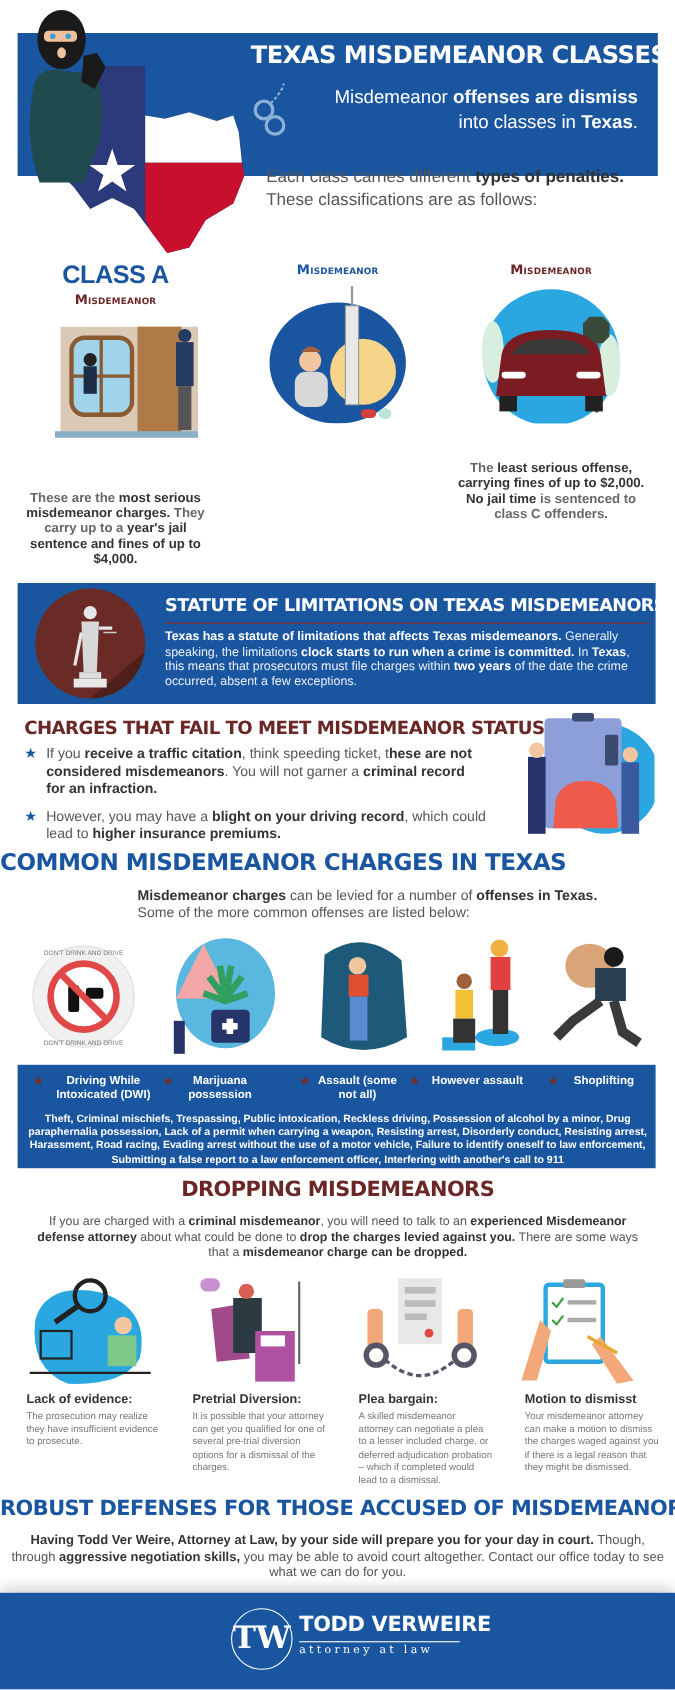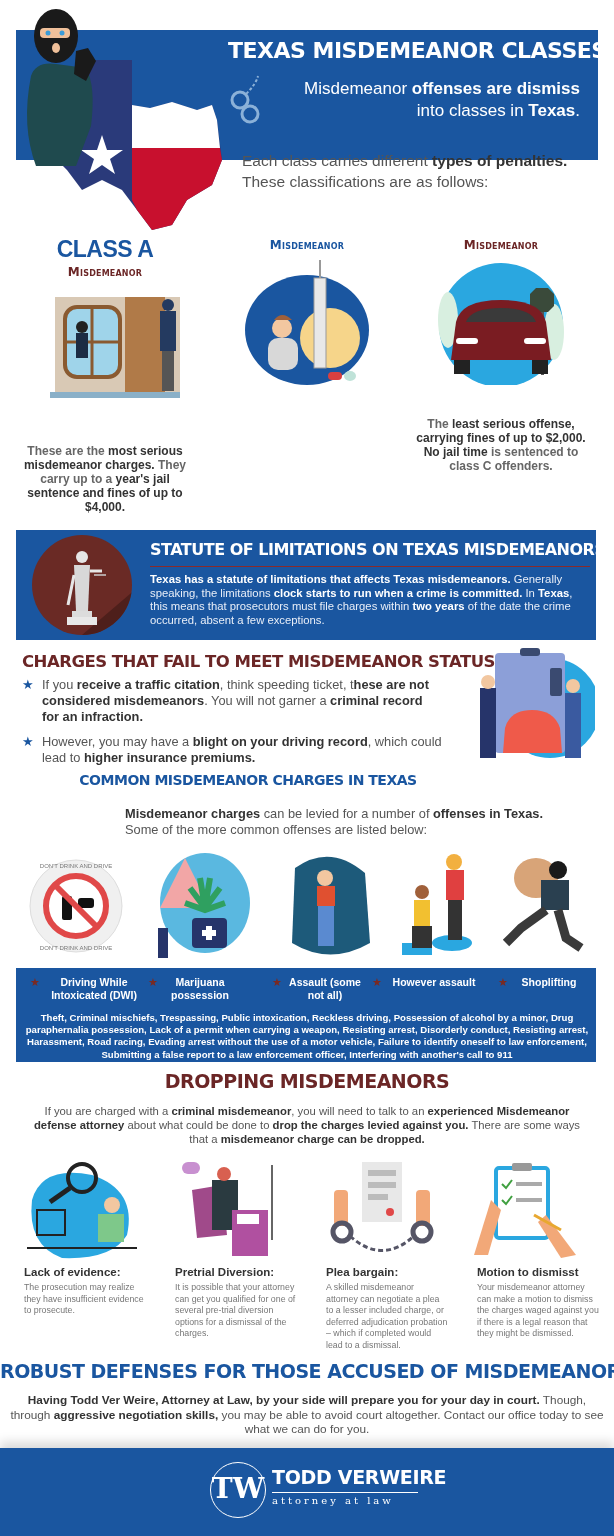--- a/index.html
+++ b/index.html
@@ -35,21 +35,21 @@
   .statute-text { left: 150px; top: 573px; width: 442px; font-size: 11.3px; line-height: 13.5px; color: #e8eef8; }
   .statute-text b { color: #fff; }
 
   
   .fail-title { left: 22px; top: 652px; color: #6b2626; font-size: 16.5px; white-space: nowrap; }
   .fail-item { left: 22px; width: 420px; font-size: 12.8px; line-height: 16px; color: #555; padding-left: 20px; }
   .fail-star { position: absolute; left: 0; top: 0; color: #1a56a0; font-size: 13px; }
   .fail-img { left: 470px; top: 648px; width: 125px; height: 118px; }
 
   
-  .common-title { left: 0; top: 772px; width: 496px; text-align: center; color: #1a56a0; font-size: 14px; white-space: nowrap; }
+  .common-title { left: 0; top: 772px; width: 496px; text-align: center; color: #1a56a0; font-size: 21px; white-space: nowrap; }
   .common-intro { left: 125px; top: 806px; width: 420px; font-size: 12.8px; line-height: 16px; color: #555; }
   .offense-img { top: 848px; width: 100px; height: 115px; }
   .offense-band { left: 16px; top: 968px; width: 580px; height: 94px; background: #1a56a0; }
   .offense-label { top: 976px; color: #fff; font-size: 10.5px; line-height: 12.5px; font-weight: bold; text-align: center; }
   .offense-star { top: 976px; color: #7a2a22; font-size: 11px; }
   .offense-list { left: 22px; top: 1012px; width: 570px; color: #fff; font-size: 9.6px; line-height: 12.2px; font-weight: bold; text-align: center; }
 
   
   .drop-title { left: 0; top: 1070px; width: 614px; text-align: center; color: #6b2626; font-size: 19px; white-space: nowrap; }
   .drop-intro { left: 24px; top: 1104px; width: 566px; text-align: center; font-size: 11.3px; line-height: 14px; color: #555; }

